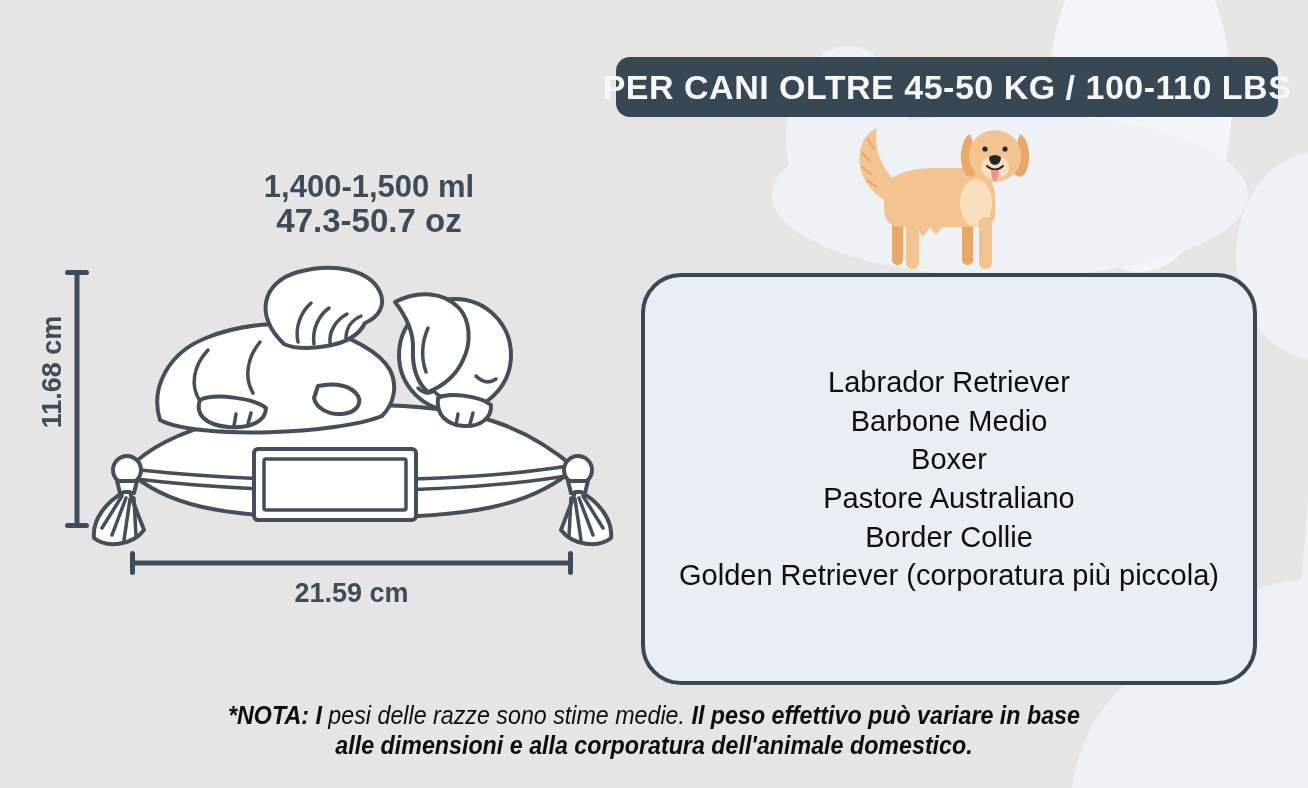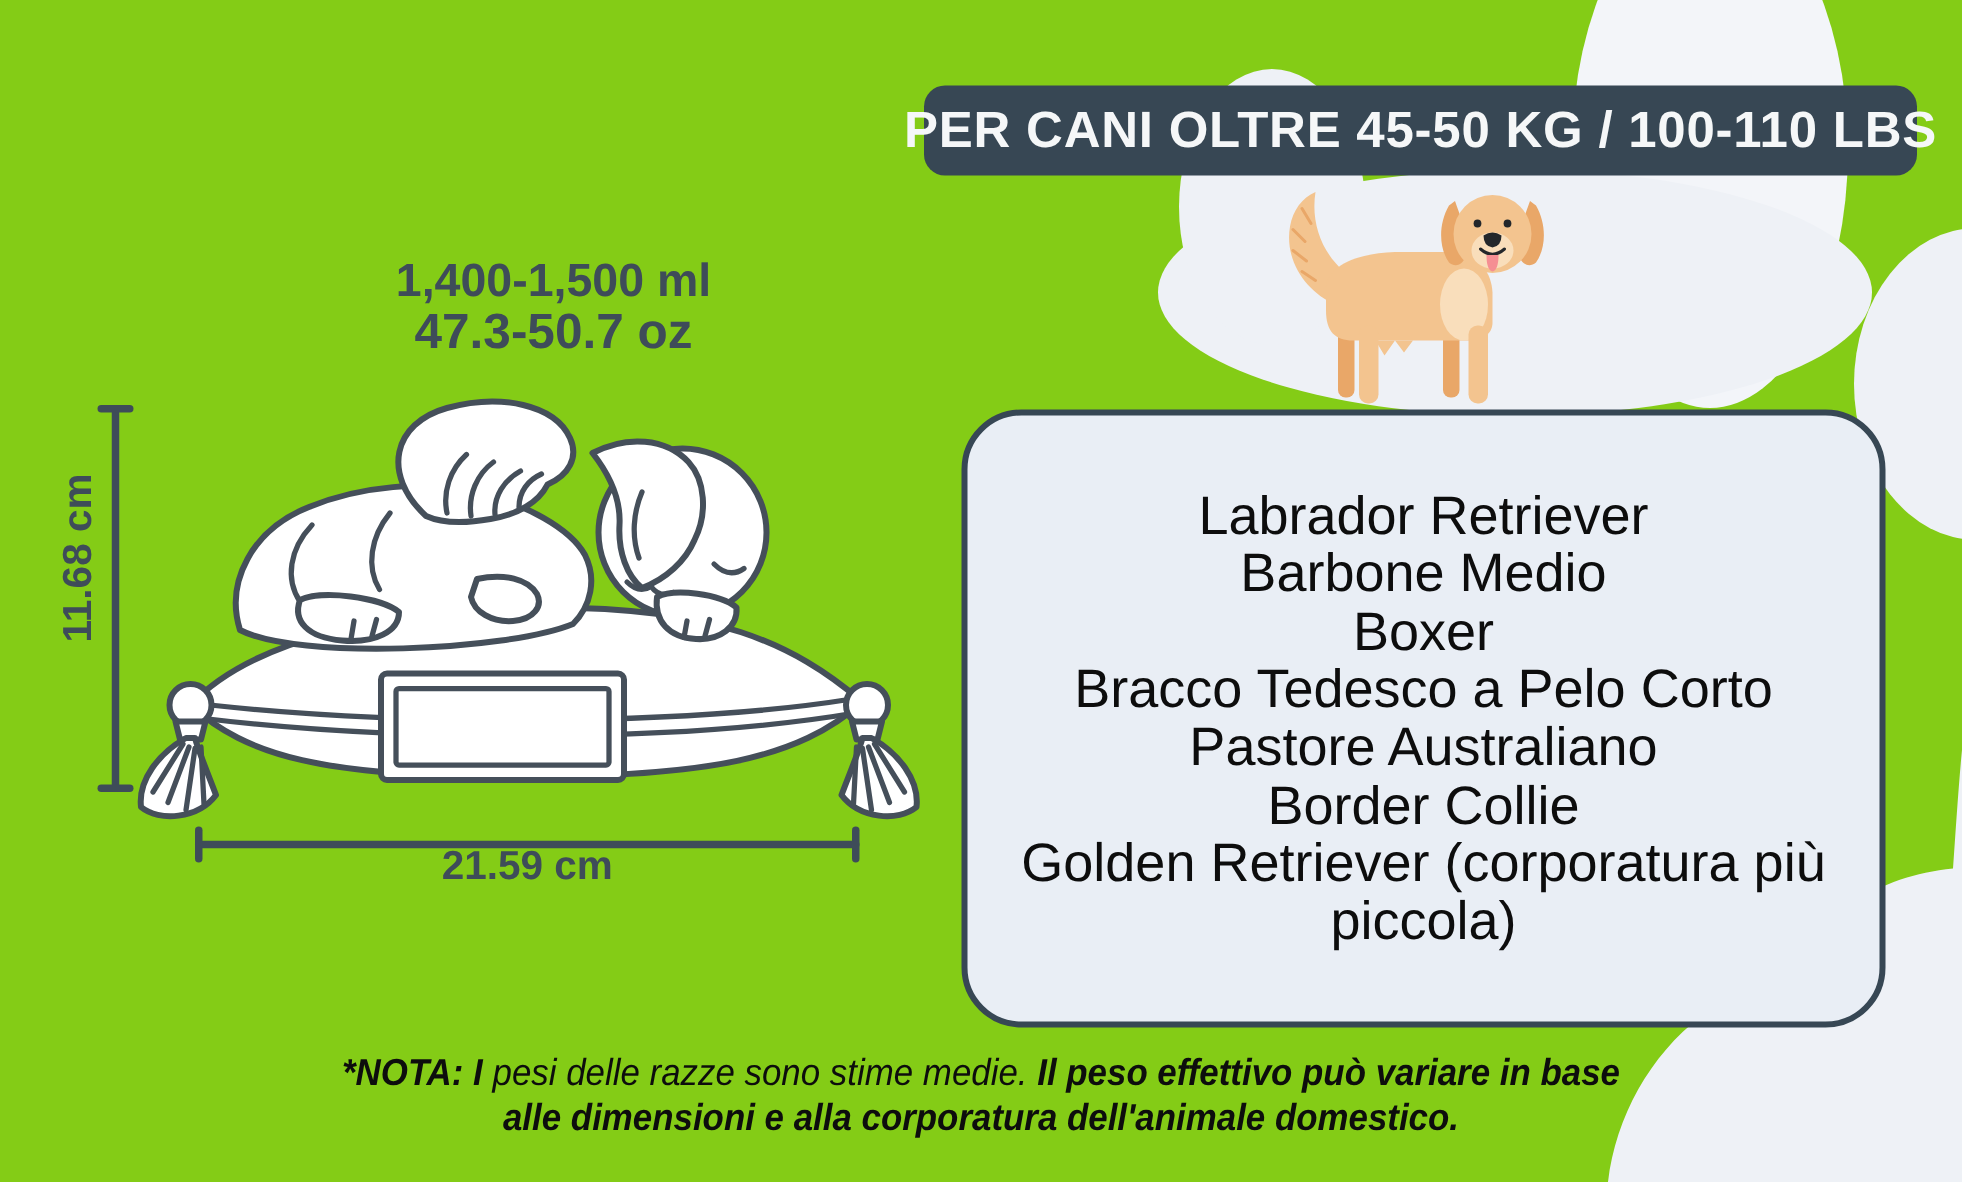--- a/index.html
+++ b/index.html
@@ -1,18 +1,18 @@
 <!DOCTYPE html>
 <html style="--accent-dark: #374754; --banner-text: #f5f7f8; --slate-text: #3e4c59; --box-fill: #e9eef5; --ink: #0d0d0d; --line-art: #454f5a; --paw-light: #eef1f6; --paw-lighter: #f3f5f9; --dog-body: #f3c48f; --dog-shade: #e9a768; --dog-light: #f9debb; --dog-dark: #23272b; --tongue: #f58f93;"><head>
 <meta charset="utf-8">
 <style>
   html,body { margin:0; padding:0; background:#ffffff; }
   #canvas {
     position:relative; width:1308px; height:788px; overflow:hidden;
-    background:#84cc16; font-family:"Liberation Sans", sans-serif;
+    background:#e5e5e5; font-family:"Liberation Sans", sans-serif;
   }
   #canvas * { box-sizing:border-box; }
   .abs { position:absolute; }
 
   
   #paw-bg { left:0; top:0; width:1308px; height:788px; }
 
   
   #header-banner {
     left:616px; top:57px; width:662px; height:60px;
@@ -37,38 +37,38 @@
   #vdim .cap-top { left:0; right:0; top:0; height:5px; }
   #vdim .cap-bottom { left:0; right:0; bottom:0; height:5px; }
   #vdim-label {
     left:52px; top:372px; transform:translate(-50%,-50%) rotate(-90deg);
     font-size:27px; font-weight:bold; color:var(--slate-text); white-space:nowrap;
   }
   #hdim { left:130px; top:551px; width:443px; height:24px; }
   #hdim .line { top:50%; left:0; right:0; height:5px; transform:translateY(-50%); }
   #hdim .cap-left { top:0; bottom:0; left:0; width:5px; }
   #hdim .cap-right { top:0; bottom:0; right:0; width:5px; }
-  #hdim-label { left:130px; top:562px; width:443px; text-align:center;
+  #hdim-label { left:130px; top:578px; width:443px; text-align:center;
     font-size:27px; font-weight:bold; color:var(--slate-text); }
 
   
   #pillow-art { left:88px; top:258px; width:552px; height:300px; }
   #dog-art { left:848px; top:123px; width:185px; height:150px; }
   .la { fill:#ffffff; stroke:var(--line-art); stroke-width:4;
         stroke-linecap:round; stroke-linejoin:round; }
   .la-line { fill:none; stroke:var(--line-art); stroke-width:3.5;
         stroke-linecap:round; stroke-linejoin:round; }
 
   
   #breeds-box {
     left:641px; top:273px; width:616px; height:412px;
     background:var(--box-fill); border:4px solid var(--accent-dark);
     border-radius:40px; display:flex; align-items:center; justify-content:center;
   }
-  #breeds-list { text-align:center; font-size:36px; color:var(--ink);
+  #breeds-list { text-align:center; font-size:29px; color:var(--ink);
     line-height:38.6px; width:100%; }
 
   
   #note {
     left:129px; top:701px; width:1050px; text-align:center;
     font-style:italic; font-size:25px; line-height:29.5px; color:var(--ink);
     transform:scaleX(0.93); transform-origin:center;
   }
   #note .b { font-weight:bold; }
 </style>
@@ -175,21 +175,20 @@
     <div class="dim-bar cap-left"></div>
     <div class="dim-bar cap-right"></div>
   </div>
   <div id="hdim-label" class="abs">21.59 cm</div>
 
   <div id="breeds-box" class="abs">
     <div id="breeds-list">
         <div class="breed-line">Labrador Retriever</div>
         <div class="breed-line">Barbone Medio</div>
         <div class="breed-line">Boxer</div>
-        <div class="breed-line">Bracco Tedesco a Pelo Corto</div>
         <div class="breed-line">Pastore Australiano</div>
         <div class="breed-line">Border Collie</div>
         <div class="breed-line">Golden Retriever (corporatura più piccola)</div>
       </div>
   </div>
 
   <div id="note" class="abs">
     <span class="b">*NOTA: I </span><span>pesi delle razze sono stime medie. </span><span class="b">Il peso effettivo può variare in base</span><br>
     <span class="b">alle dimensioni e alla corporatura dell'animale domestico.</span>
   </div>

